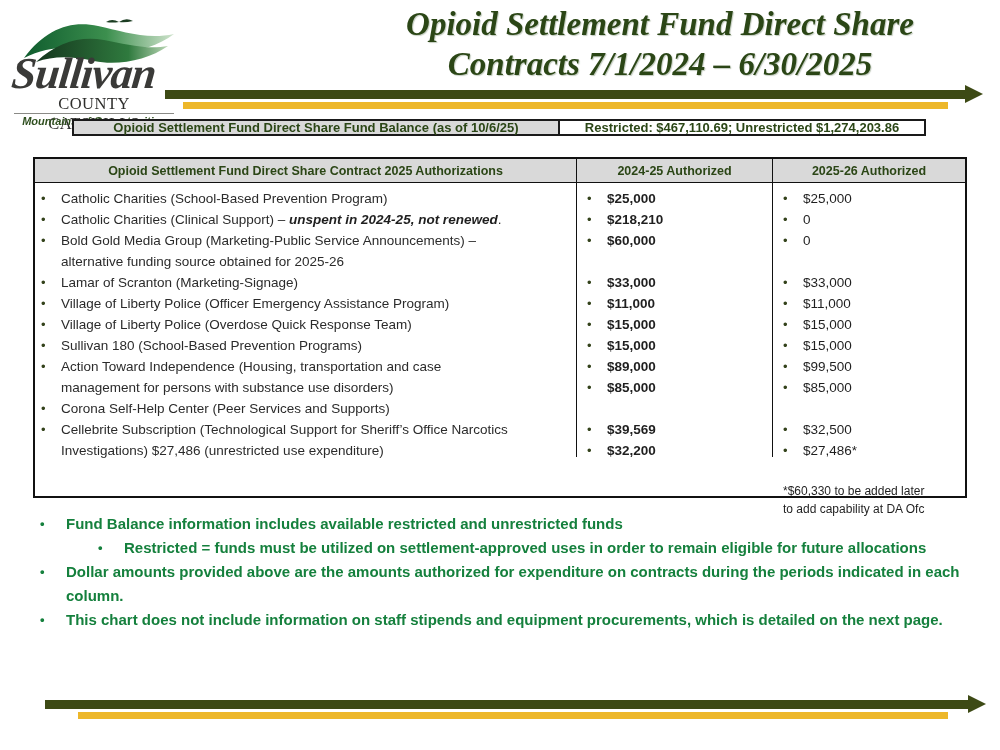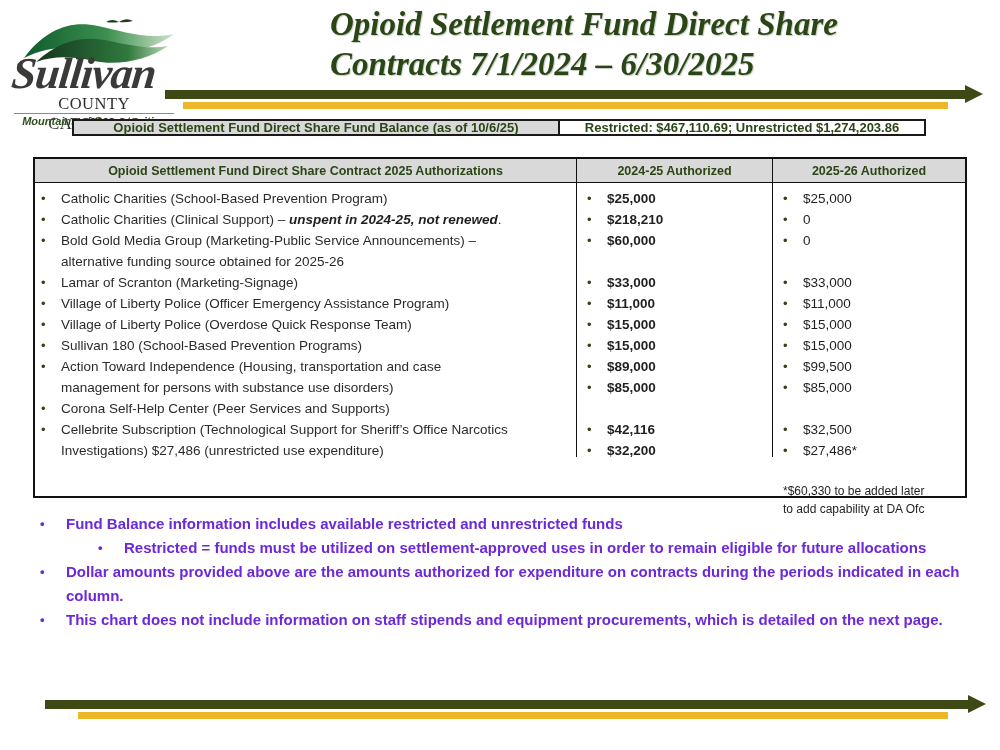--- a/index.html
+++ b/index.html
@@ -32,21 +32,21 @@
   .logo-rule{position:absolute;left:8px;top:95px;width:160px;height:1px;background:#8a8a86;}
   .logo-tag{
     position:absolute;left:8px;top:97px;width:160px;text-align:center;
     font-family:"Liberation Sans", sans-serif;
     font-style:italic;font-weight:bold;font-size:11px;color:#2f4f1f;
   }
 
   
   .title{
     position:absolute;left:330px;top:4px;width:660px;
-    text-align:left;
+    text-align:center;
     font-family:"Liberation Serif", serif;
     font-style:italic;font-weight:bold;
     font-size:33px;line-height:40px;
     color:#2b4616;
     text-shadow:1px 1px 1px rgba(120,140,110,.45);
     letter-spacing:0px;
   }
 
   
   .arrowbar{position:absolute;height:22px;}
@@ -128,21 +128,21 @@
   .money-plain{font-weight:normal;font-size:13.5px;color:#1f1f1f;}
   .em{font-style:italic;font-weight:bold;color:#1f1f1f;}
   .note{
     font-size:12px;line-height:18px;color:#1f1f1f;
     padding-left:0px;white-space:nowrap;
   }
 
   
   .notes{position:absolute;left:40px;top:512px;width:930px;}
   .n1, .n2{
-    display:flex;color:#6d28d9;font-weight:bold;
+    display:flex;color:#15803d;font-weight:bold;
   }
   .n1{font-size:15px;line-height:24px;margin-left:0px;}
   .n2{font-size:15px;line-height:24px;margin-left:58px;}
   .n1 .b, .n2 .b{flex:0 0 26px;font-size:13px;}
   .n1 .b::before, .n2 .b::before{content:"\2022";}
   .n1 .t, .n2 .t{flex:1;}
 </style>
 </head>
 <body>
 
@@ -281,21 +281,21 @@
             <span class="bullet"></span>
             <span class="txt"><span class="money">$89,000</span></span>
           </div>
           <div class="row ">
             <span class="bullet"></span>
             <span class="txt"><span class="money">$85,000</span></span>
           </div>
           <div class="row spacer"></div>
           <div class="row ">
             <span class="bullet"></span>
-            <span class="txt"><span class="money">$42,116</span></span>
+            <span class="txt"><span class="money">$39,569</span></span>
           </div>
           <div class="row ">
             <span class="bullet"></span>
             <span class="txt"><span class="money">$32,200</span></span>
           </div>
           <div class="row spacer"></div>
         </div>
       <div class="col col-3" id="col-b">
           <div class="row ">
             <span class="bullet"></span>

